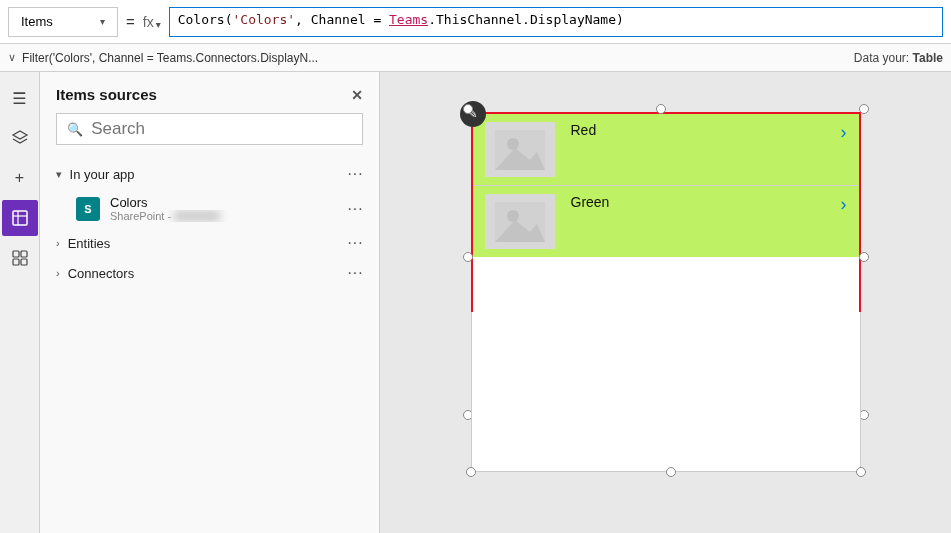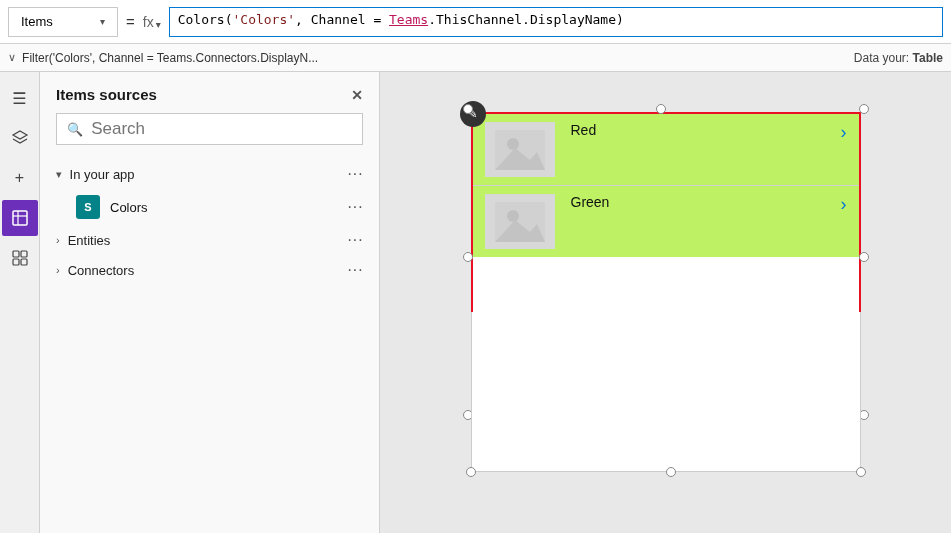--- a/index.html
+++ b/index.html
@@ -385,20 +385,21 @@
 
       <div class="section-header">
         <span class="section-chevron">▾</span>
         <span>In your app</span>
         <span class="section-more">···</span>
       </div>
       <div class="data-source-item">
         <div class="ds-icon">S</div>
         <div class="ds-info">
           <div class="ds-name">Colors</div>
+          <div class="ds-sub">SharePoint - <span class="blurred-text">&nbsp;&nbsp;&nbsp;&nbsp;&nbsp;&nbsp;&nbsp;&nbsp;&nbsp;&nbsp;&nbsp;&nbsp;&nbsp;&nbsp;&nbsp;</span></div>
         </div>
         <span class="ds-more">···</span>
       </div>
 
       <div class="section-header">
         <span class="section-chevron">›</span>
         <span>Entities</span>
         <span class="section-more">···</span>
       </div>
 

